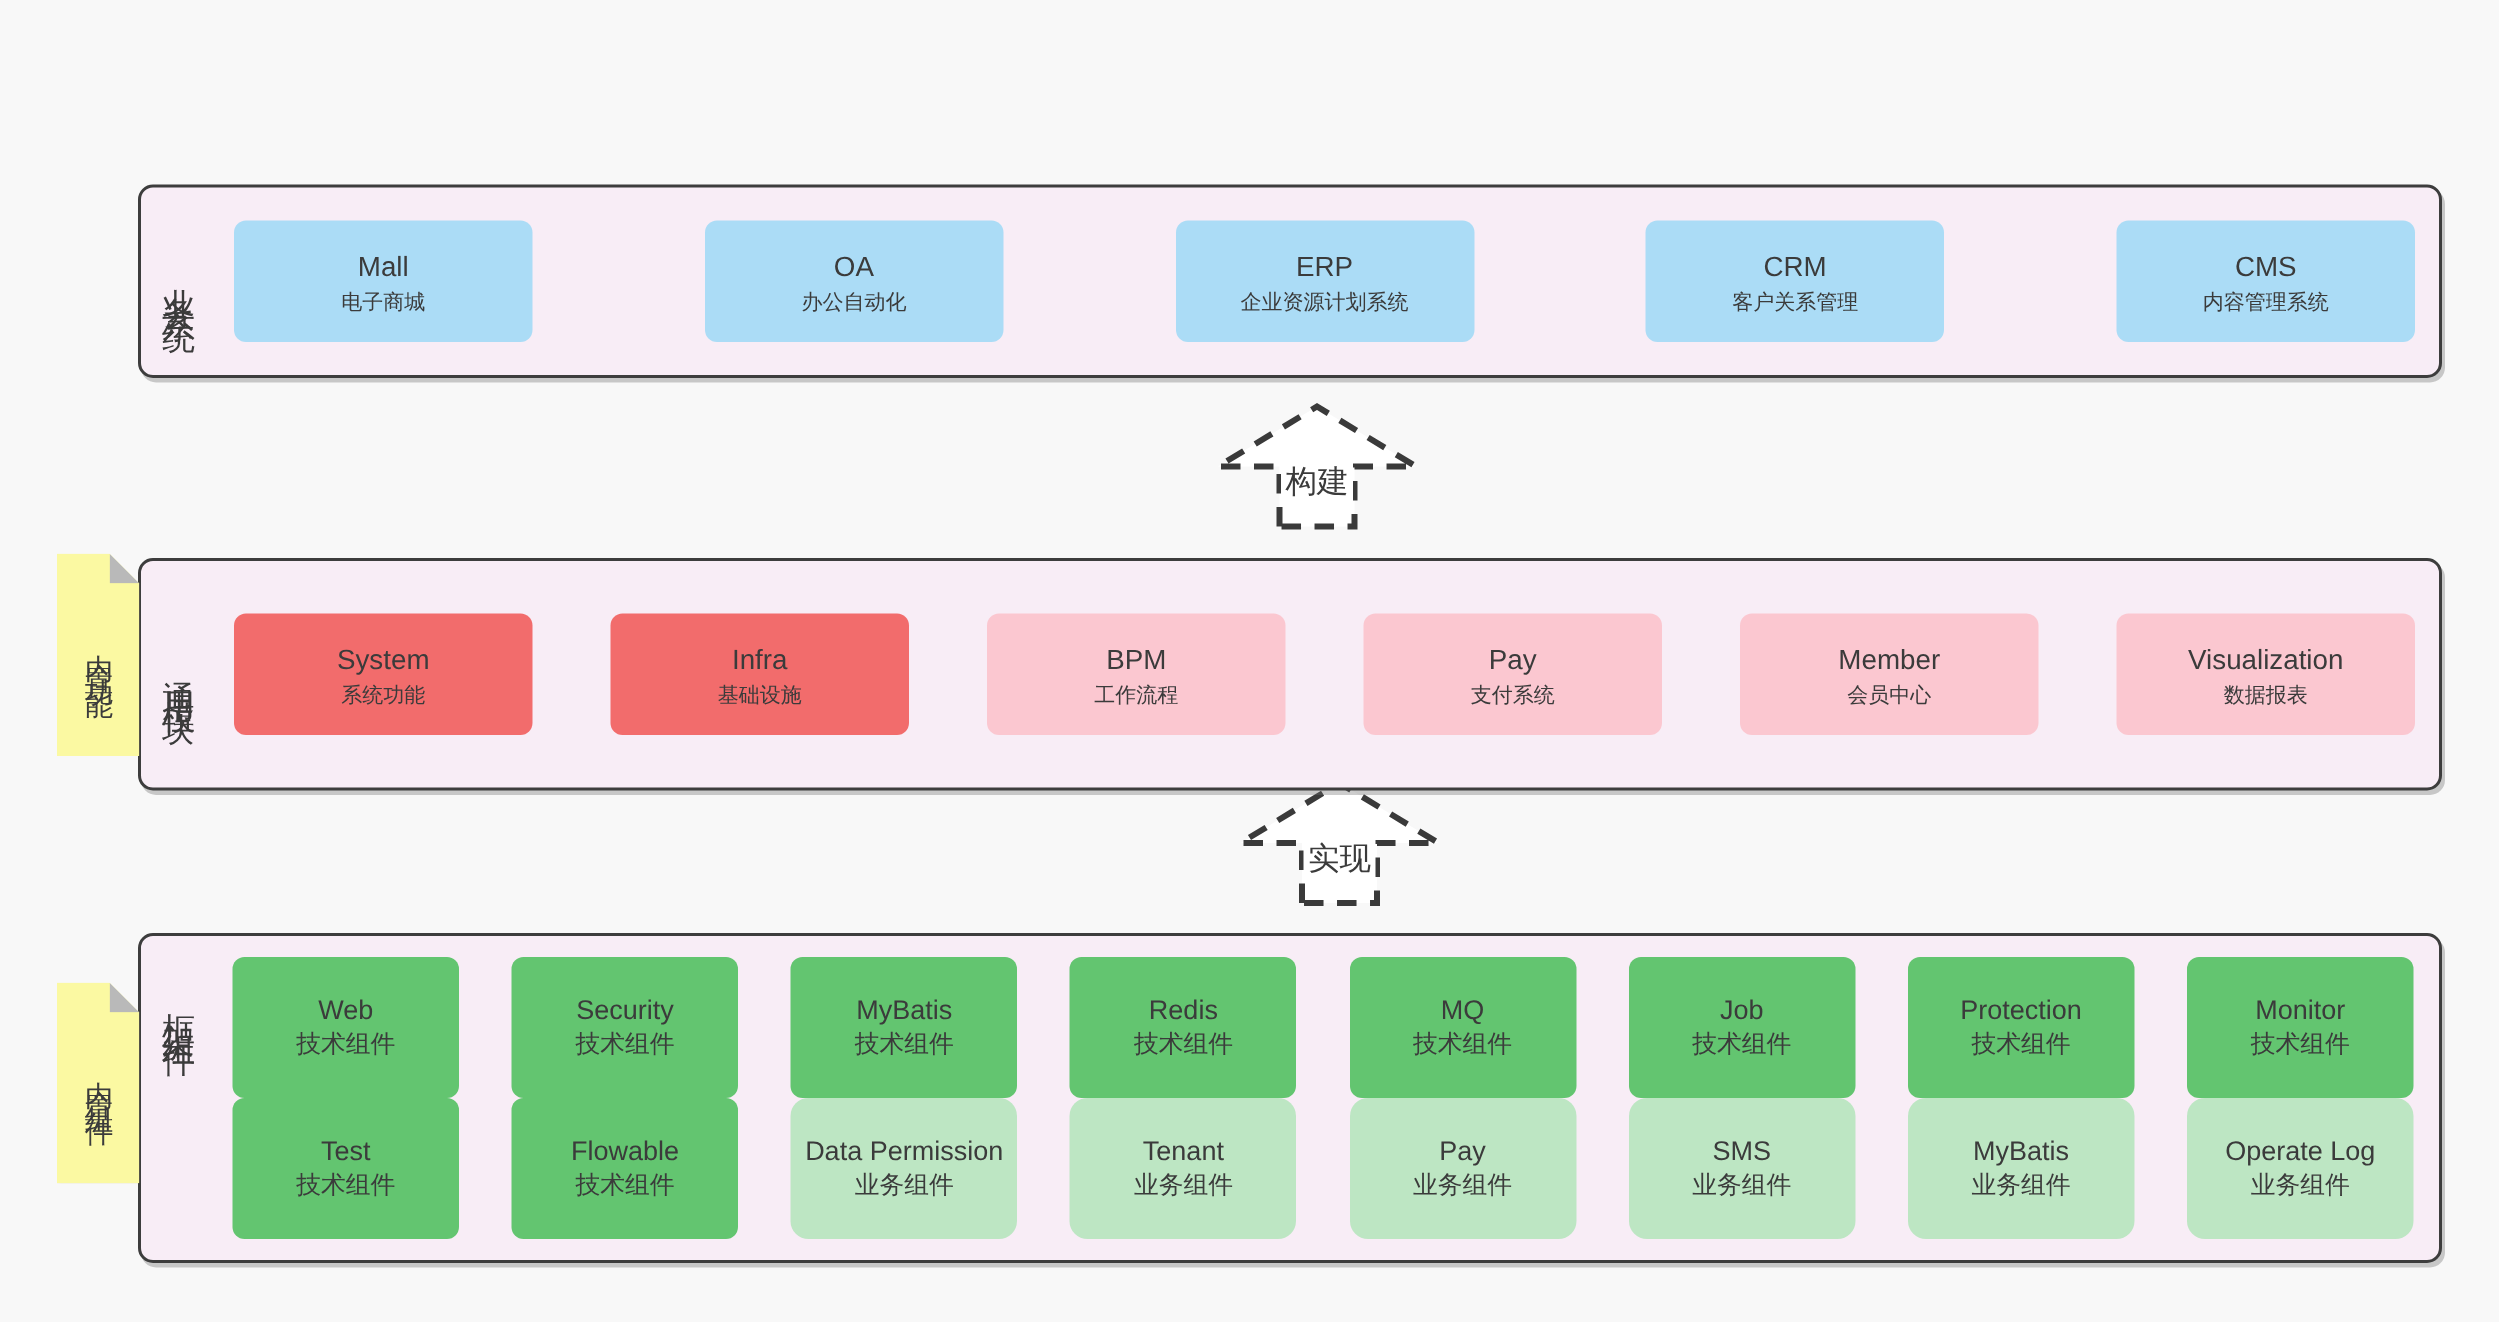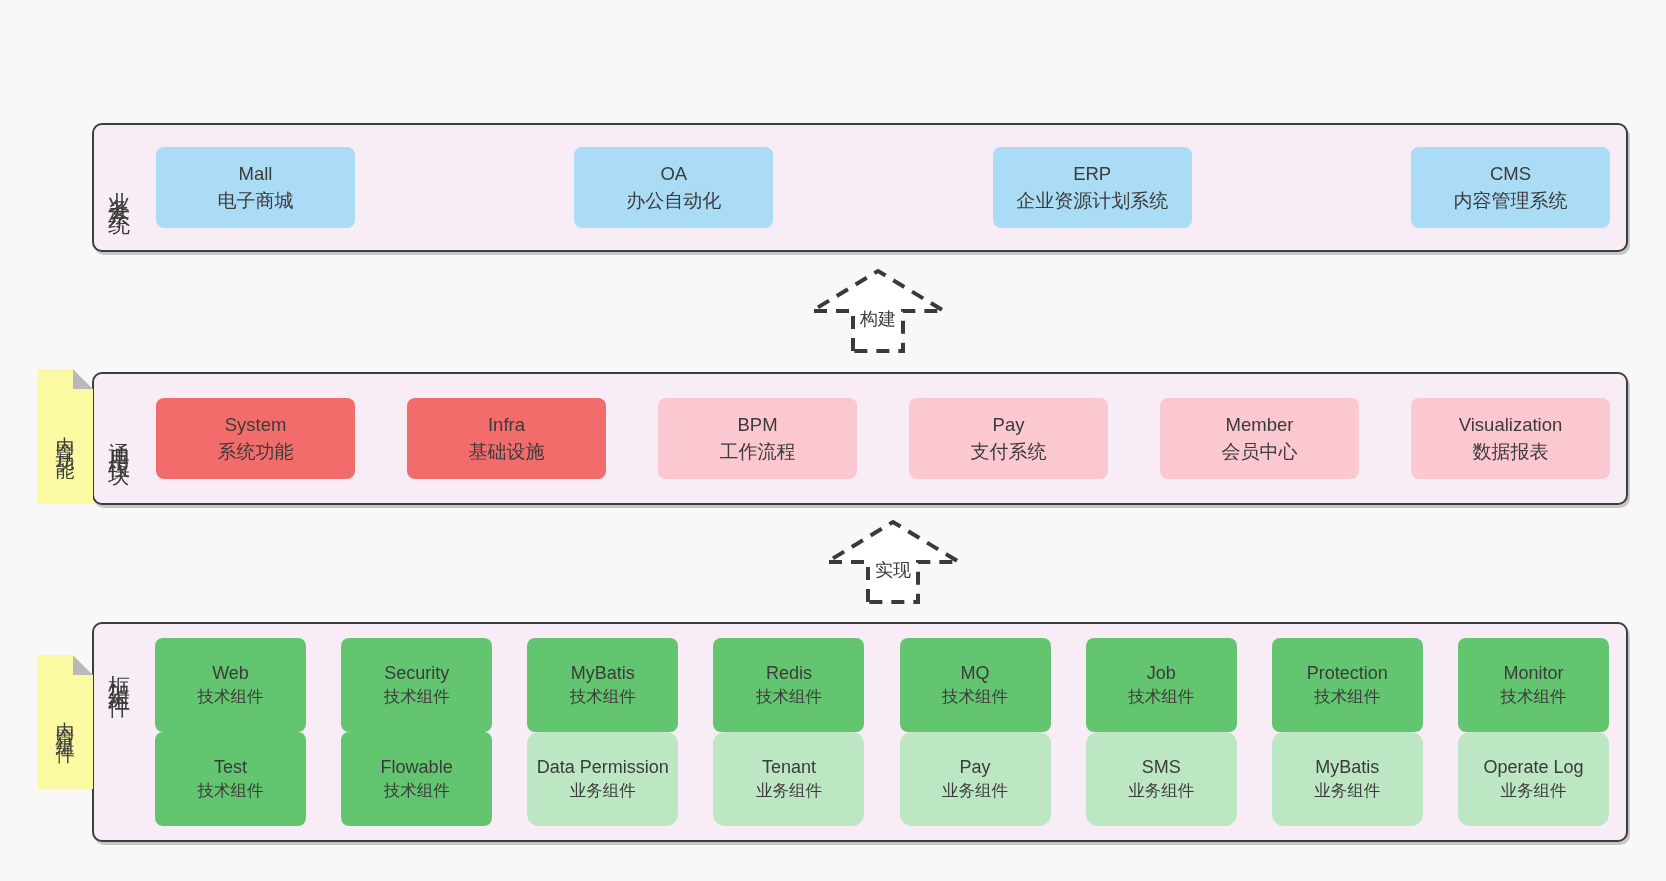--- a/index.html
+++ b/index.html
@@ -10,21 +10,21 @@
     color:#3b3b3b;
   }
   
   .band{
     position:absolute;left:92px;width:1536px;box-sizing:border-box;
     background:#f8edf6;border:2px solid #3d3d3d;border-radius:10px;
     box-shadow:2px 3px 0 rgba(110,110,110,.35);
     z-index:1;
   }
   #band-business{top:123px;height:129px;}
-  #band-modules{top:372px;height:133px;}
+  #band-modules{top:372px;height:155px;}
   #band-components{top:622px;height:220px;}
 
   .vlabel{
     position:absolute;left:14px;top:50%;transform:translateY(-50%);
     writing-mode:vertical-rl;text-orientation:upright;
     font-size:22px;letter-spacing:7px;line-height:1;color:#3b3b3b;
     white-space:nowrap;
   }
   #band-components .vlabel{top:34px;transform:none;}
 
@@ -39,21 +39,21 @@
   }
   #band-components .row{position:static;display:flex;justify-content:space-between;}
 
   .box{
     display:flex;flex-direction:column;align-items:center;justify-content:center;
     border-radius:8px;text-align:center;box-sizing:border-box;padding:4px 6px;
   }
   .band-6 .box{width:199px;height:81px;}
   #band-components .box{width:151px;height:94px;}
   .box .name{font-size:18.5px;line-height:1.5;}
-  .box .desc{font-size:19px;line-height:1.4;}
+  .box .desc{font-size:14px;line-height:1.4;}
   #band-components .box .name{font-size:18px;line-height:1.32;}
   #band-components .box .desc{font-size:16.5px;line-height:1.32;}
 
   .blue{background:#abdcf6;}
   .red{background:#f26c6c;}
   .pink{background:#fbc7d0;}
   .green{background:#63c570;}
   .lightgreen{background:#bde6c3;border-radius:12px;}
 
   
@@ -74,41 +74,45 @@
     font-size:19px;letter-spacing:8px;line-height:1;white-space:nowrap;color:#3b3b3b;
   }
 
   
   .arrow{position:absolute;width:136px;height:86px;z-index:0;}
   #arrow-build{left:810px;top:268px;}
   #arrow-implement{left:825px;top:519px;}
   .arrow svg{display:block;width:100%;height:100%;overflow:visible;}
   .arrow-label{
     position:absolute;left:50%;top:40px;transform:translateX(-50%);
-    background:#ffffff;font-size:18px;line-height:1.2;padding:1px 3px;
+    background:#ffffff;font-size:21px;line-height:1.2;padding:1px 3px;
     white-space:nowrap;color:#3b3b3b;
   }
 </style>
 </head>
 <body>
 
 <div class="band band-6" id="band-business">
   <div class="vlabel">业务系统</div>
   <div class="row">
     <div class="box blue">
       <span class="name">Mall</span>
       <span class="desc">电子商城</span>
     </div>
     <div class="box blue">
       <span class="name">OA</span>
       <span class="desc">办公自动化</span>
     </div>
     <div class="box blue">
       <span class="name">ERP</span>
       <span class="desc">企业资源计划系统</span>
+    </div>
+    <div class="box blue">
+      <span class="name">CRM</span>
+      <span class="desc">客户关系管理</span>
     </div>
     <div class="box blue">
       <span class="name">CMS</span>
       <span class="desc">内容管理系统</span>
     </div>
   </div>
 </div>
 
 <div class="arrow" id="arrow-build">
   <svg viewBox="0 0 136 86">

